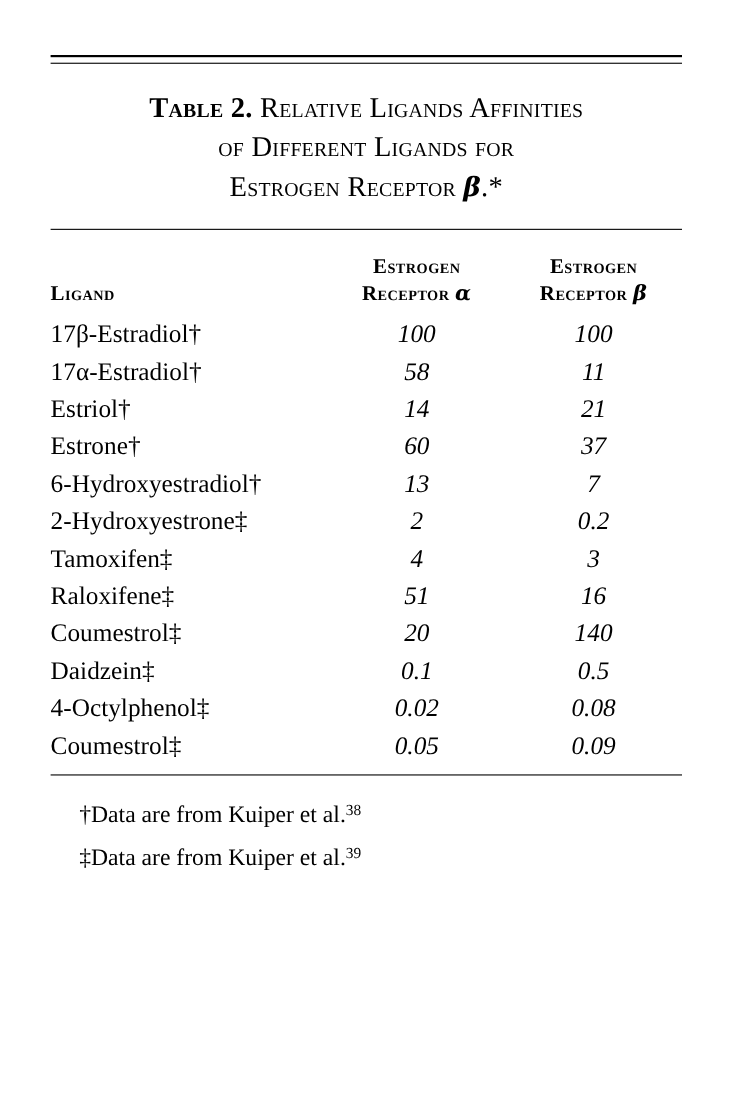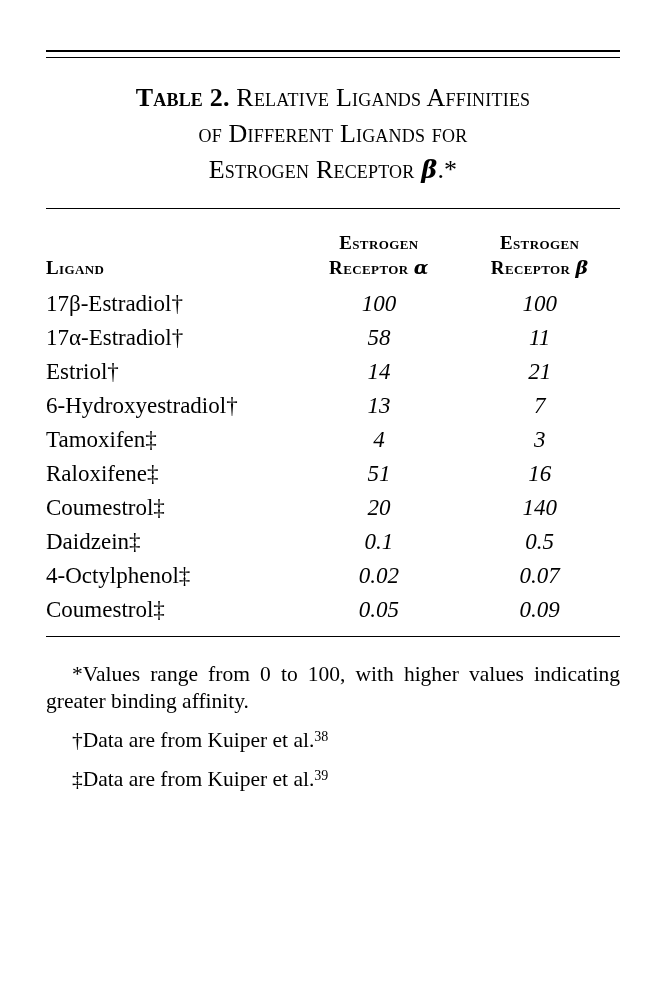--- a/index.html
+++ b/index.html
@@ -177,25 +177,35 @@
         <td class="name">17α-Estradiol†</td>
         <td class="val">58</td>
         <td class="val">11</td>
       </tr>
       <tr>
         <td class="name">Estriol†</td>
         <td class="val">14</td>
         <td class="val">21</td>
       </tr>
       <tr>
+        <td class="name">Estrone†</td>
+        <td class="val">60</td>
+        <td class="val">37</td>
+      </tr>
+      <tr>
         <td class="name">6-Hydroxyestradiol†</td>
         <td class="val">13</td>
         <td class="val">7</td>
       </tr>
       <tr>
+        <td class="name">2-Hydroxyestrone‡</td>
+        <td class="val">2</td>
+        <td class="val">0.2</td>
+      </tr>
+      <tr>
         <td class="name">Tamoxifen‡</td>
         <td class="val">4</td>
         <td class="val">3</td>
       </tr>
       <tr>
         <td class="name">Raloxifene‡</td>
         <td class="val">51</td>
         <td class="val">16</td>
       </tr>
       <tr>
@@ -204,31 +214,30 @@
         <td class="val">140</td>
       </tr>
       <tr>
         <td class="name">Daidzein‡</td>
         <td class="val">0.1</td>
         <td class="val">0.5</td>
       </tr>
       <tr>
         <td class="name">4-Octylphenol‡</td>
         <td class="val">0.02</td>
-        <td class="val">0.07</td>
+        <td class="val">0.08</td>
       </tr>
       <tr>
         <td class="name">Coumestrol‡</td>
         <td class="val">0.05</td>
         <td class="val">0.09</td>
       </tr>
     </tbody>
   </table>
 
   <div class="rule-bottom"></div>
 
   <div class="notes">
-    <p class="note first">*Values range from 0 to 100, with higher values indicating greater binding affinity.</p>
     <p class="note"><span>†Data are from Kuiper et al.</span><sup>38</sup></p>
     <p class="note"><span>‡Data are from Kuiper et al.</span><sup>39</sup></p>
   </div>
 
 </div>
 
 </body></html>

